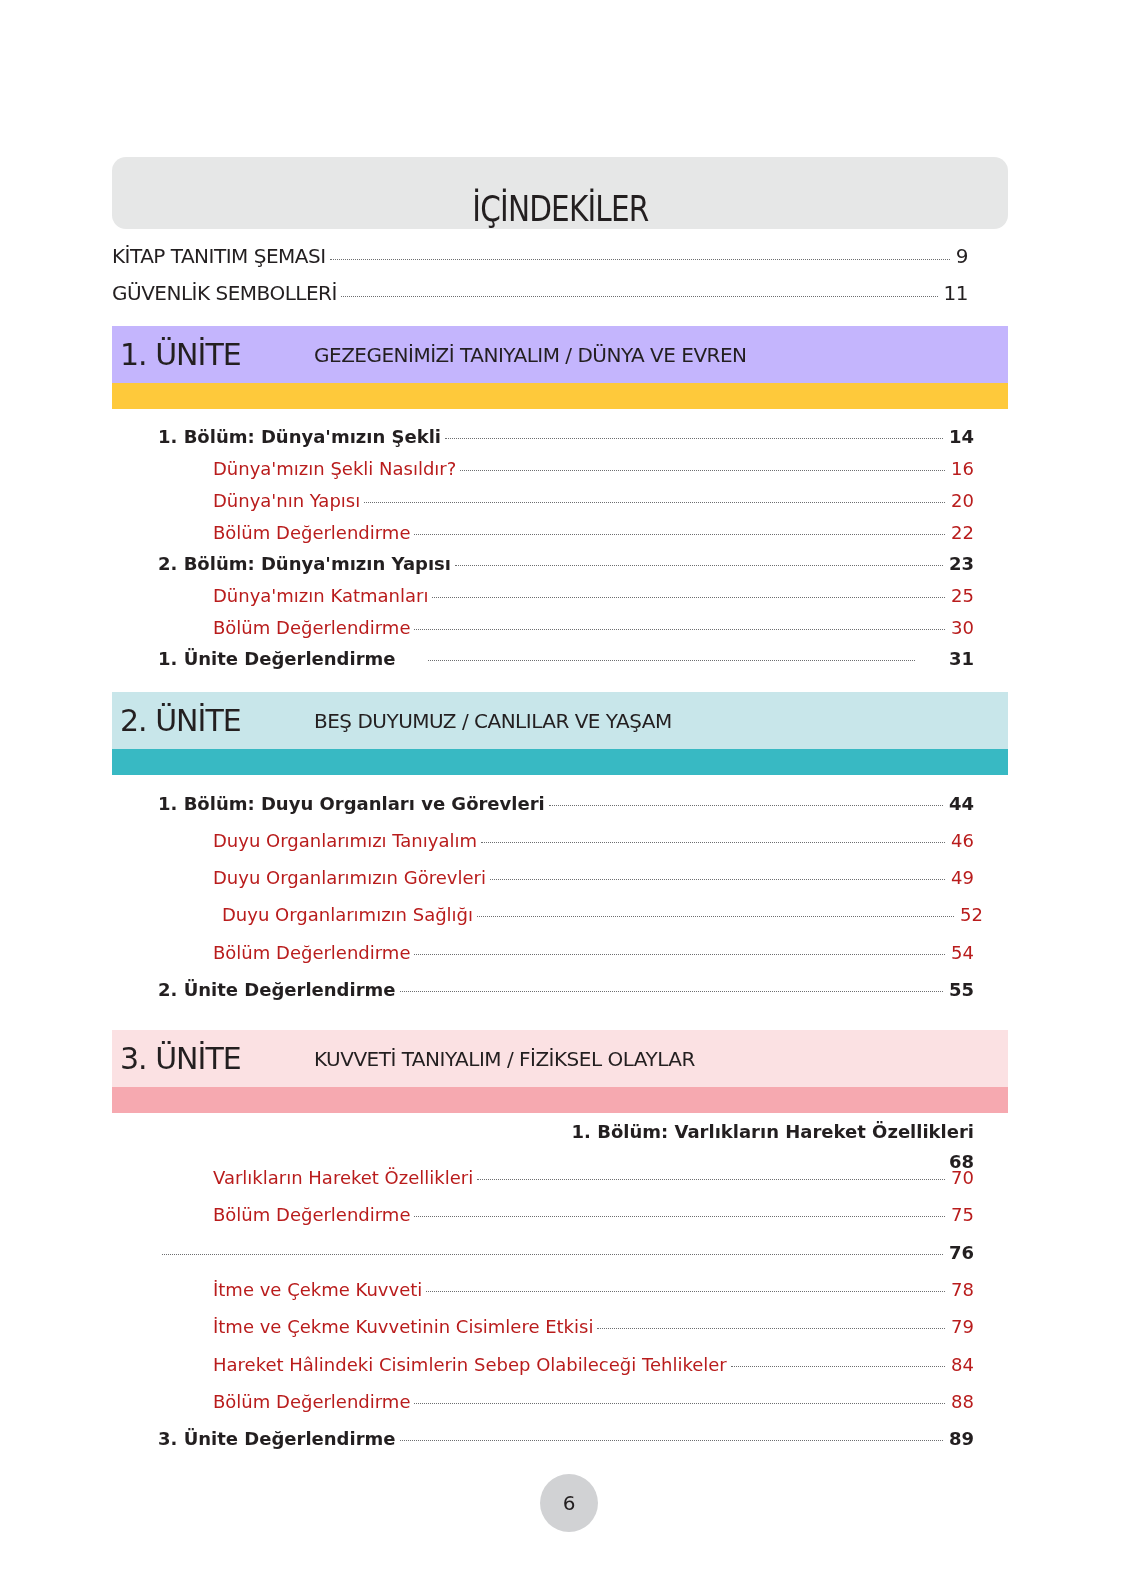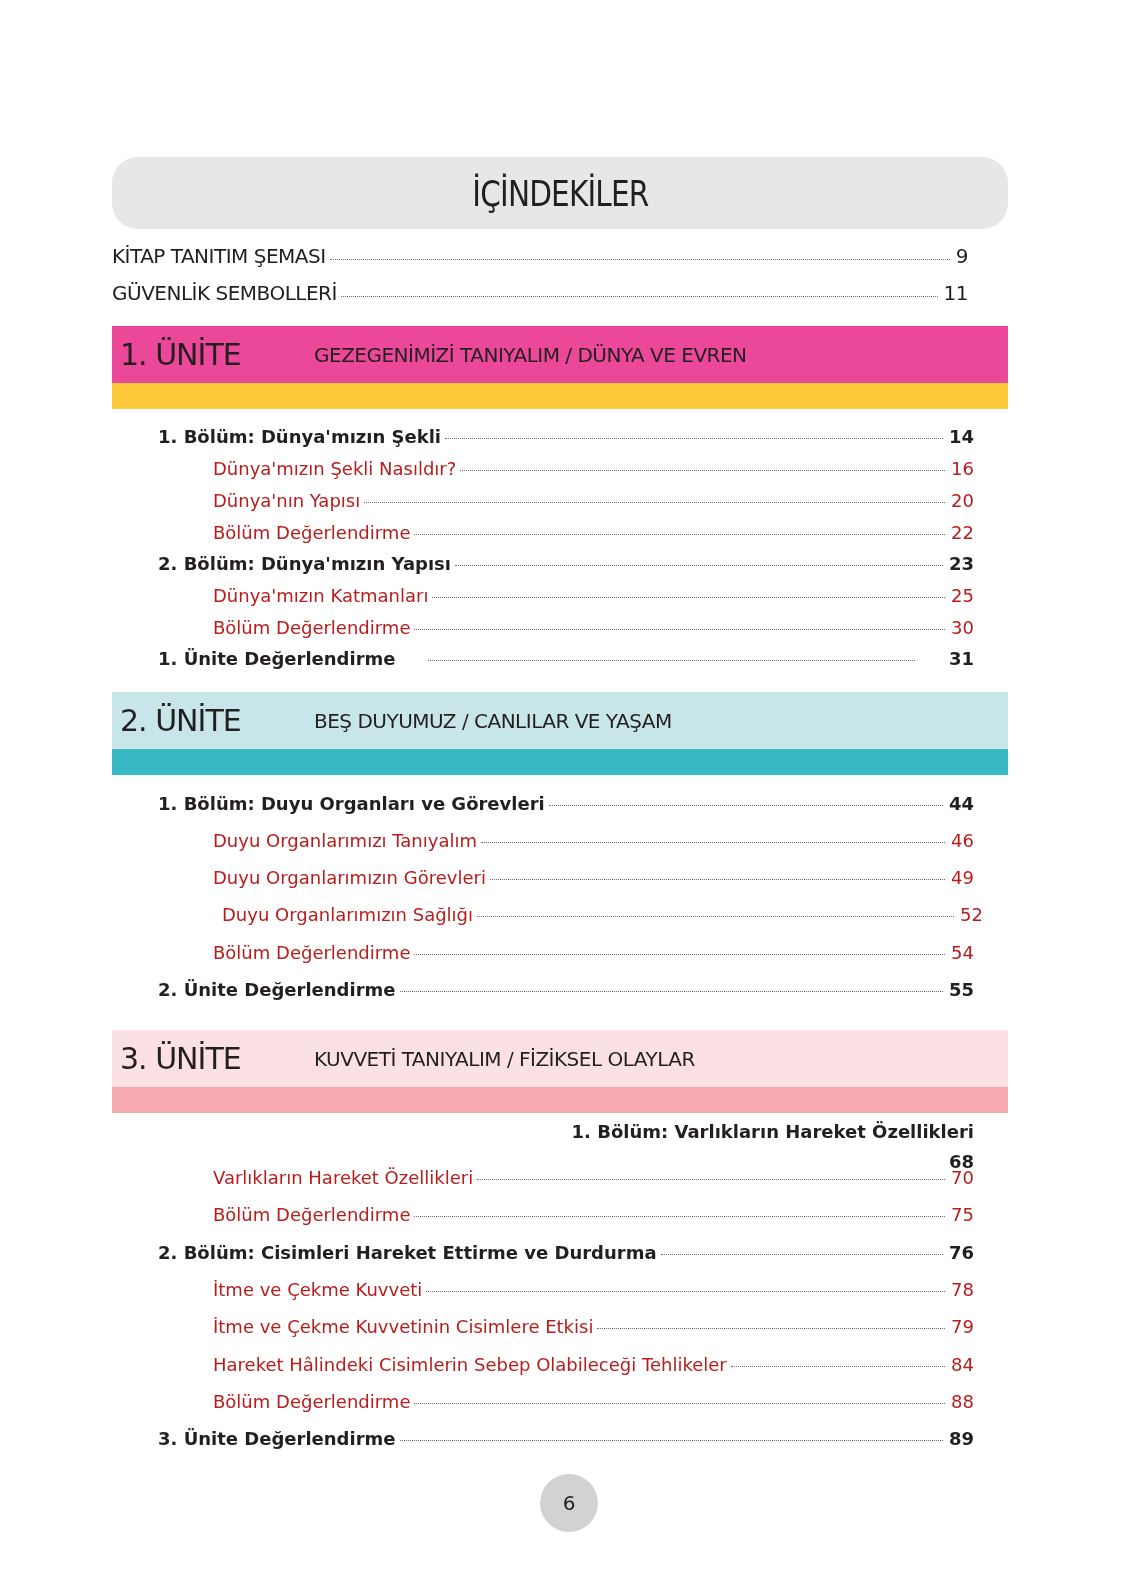--- a/index.html
+++ b/index.html
@@ -1,17 +1,17 @@
 <!DOCTYPE html>
 <html><head>
 <meta charset="utf-8">
 <style>
   html, body { margin:0; padding:0; background:#ffffff; }
   body { width:1134px; height:1588px; position:relative; font-family:"DejaVu Sans", sans-serif; color:#231f20; overflow:hidden; }
-  .title-box { position:absolute; left:112px; top:157px; width:896px; height:72px; background:#e6e7e7; border-radius:26px; display:flex; align-items:center; justify-content:center; }
+  .title-box { position:absolute; left:112px; top:157px; width:896px; height:72px; background:#e6e7e7; border-radius:14px; display:flex; align-items:flex-end; justify-content:center; }
   .title-box span { font-family:"DejaVu Sans", sans-serif; font-size:36px; letter-spacing:-1px; font-weight:400; transform:scaleX(0.82); }
   .row { position:absolute; display:flex; align-items:flex-end; height:30px; }
   .row .lbl { white-space:nowrap; }
   .row .dots { flex:1; border-bottom:1px dotted #6d6e70; margin:0 6px 8px 4px; height:1px; }
   .row .pg { white-space:nowrap; }
   .top-row { left:112px; width:856px; font-size:20px; }
   .top-row .lbl, .top-row .pg { transform-origin:left bottom; letter-spacing:-0.5px; }
   .unit-head { position:absolute; left:112px; width:896px; height:57px; display:flex; align-items:center; }
   .unit-bar { position:absolute; left:112px; width:896px; height:26px; }
   .unit-num { position:absolute; left:8px; font-size:30px; letter-spacing:-1px; }
@@ -31,21 +31,21 @@
   <span class="lbl">KİTAP TANITIM ŞEMASI</span>
   <span class="dots"></span>
   <span class="pg">9</span>
 </div>
 <div class="row top-row" style="top:275px;">
   <span class="lbl">GÜVENLİK SEMBOLLERİ</span>
   <span class="dots"></span>
   <span class="pg">11</span>
 </div>
 
-<div class="unit-head" style="top:326px; background:#ec4899;">
+<div class="unit-head" style="top:326px; background:#c4b5fd;">
   <span class="unit-num">1. ÜNİTE</span>
   <span class="unit-title">GEZEGENİMİZİ TANIYALIM / DÜNYA VE EVREN</span>
 </div>
 <div class="unit-bar" style="top:383px; background:#fec93b;"></div>
 
 <div class="row e-main" style="top:417px;">
     <span class="lbl">1. Bölüm: Dünya'mızın Şekli</span>
     <span class="dots"></span>
     <span class="pg">14</span>
   </div>
@@ -137,21 +137,20 @@
     <span class="lbl">Varlıkların Hareket Özellikleri</span>
     <span class="dots"></span>
     <span class="pg">70</span>
   </div>
 <div class="row e-sub" style="top:1195px;">
     <span class="lbl">Bölüm Değerlendirme</span>
     <span class="dots"></span>
     <span class="pg">75</span>
   </div>
 <div class="row e-main" style="top:1233px;">
-    <span class="lbl">2. Bölüm: Cisimleri Hareket Ettirme ve Durdurma</span>
     <span class="dots"></span>
     <span class="pg">76</span>
   </div>
 <div class="row e-sub" style="top:1270px;">
     <span class="lbl">İtme ve Çekme Kuvveti</span>
     <span class="dots"></span>
     <span class="pg">78</span>
   </div>
 <div class="row e-sub" style="top:1307px;">
     <span class="lbl">İtme ve Çekme Kuvvetinin Cisimlere Etkisi</span>

